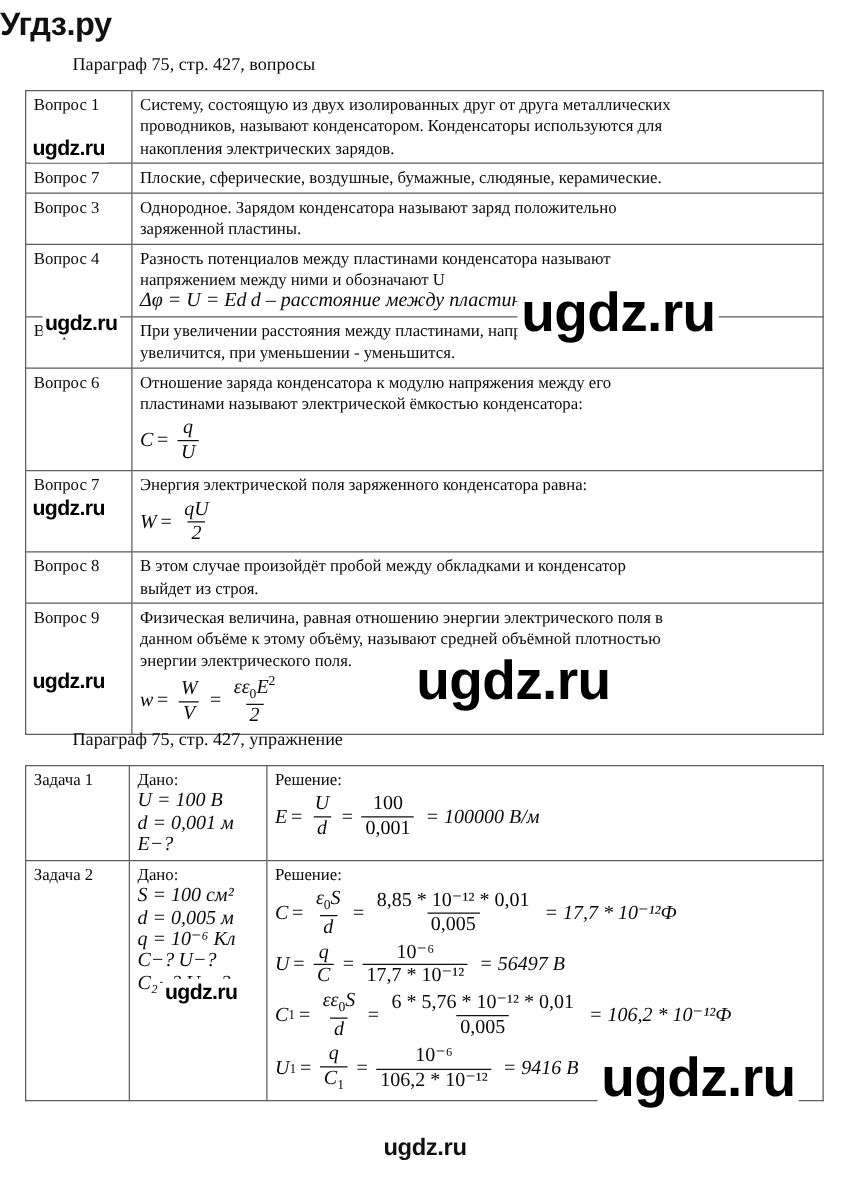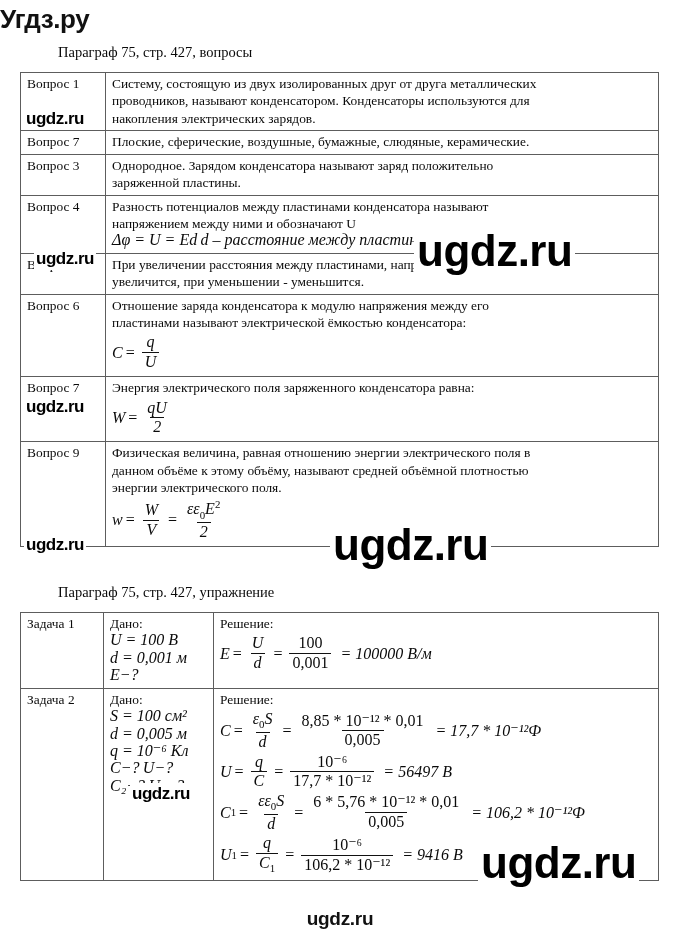--- a/index.html
+++ b/index.html
@@ -209,32 +209,39 @@
               <span class="num">q</span>
               <span class="den">U</span>
             </span>
           </div>
         </td>
       </tr>
 
       <tr>
         <td class="label-cell">Вопрос 7</td>
         <td>
-          <span class="txt">Энергия электрического поля заряженного конденсатора равна:</span>
+          <span class="txt">Энергия электрической поля заряженного конденсатора равна:</span>
           <div class="mathblock">
             <span class="math">W</span>
             <span class="math op">=</span>
             <span class="math frac">
               <span class="num">qU</span>
               <span class="den">2</span>
             </span>
           </div>
         </td>
       </tr>
 
+      <tr>
+        <td class="label-cell">Вопрос 8</td>
+        <td>
+          <span class="txt">В этом случае произойдёт пробой между обкладками и конденсатор</span>
+          <span class="txt">выйдет из строя.</span>
+        </td>
+      </tr>
 
       <tr>
         <td class="label-cell">Вопрос 9</td>
         <td>
           <span class="txt">Физическая величина, равная отношению энергии электрического поля в</span>
           <span class="txt">данном объёме к этому объёму, называют средней объёмной плотностью</span>
           <span class="txt">энергии электрического поля.</span>
           <div class="mathblock">
             <span class="math">w</span>
             <span class="math op">=</span>

